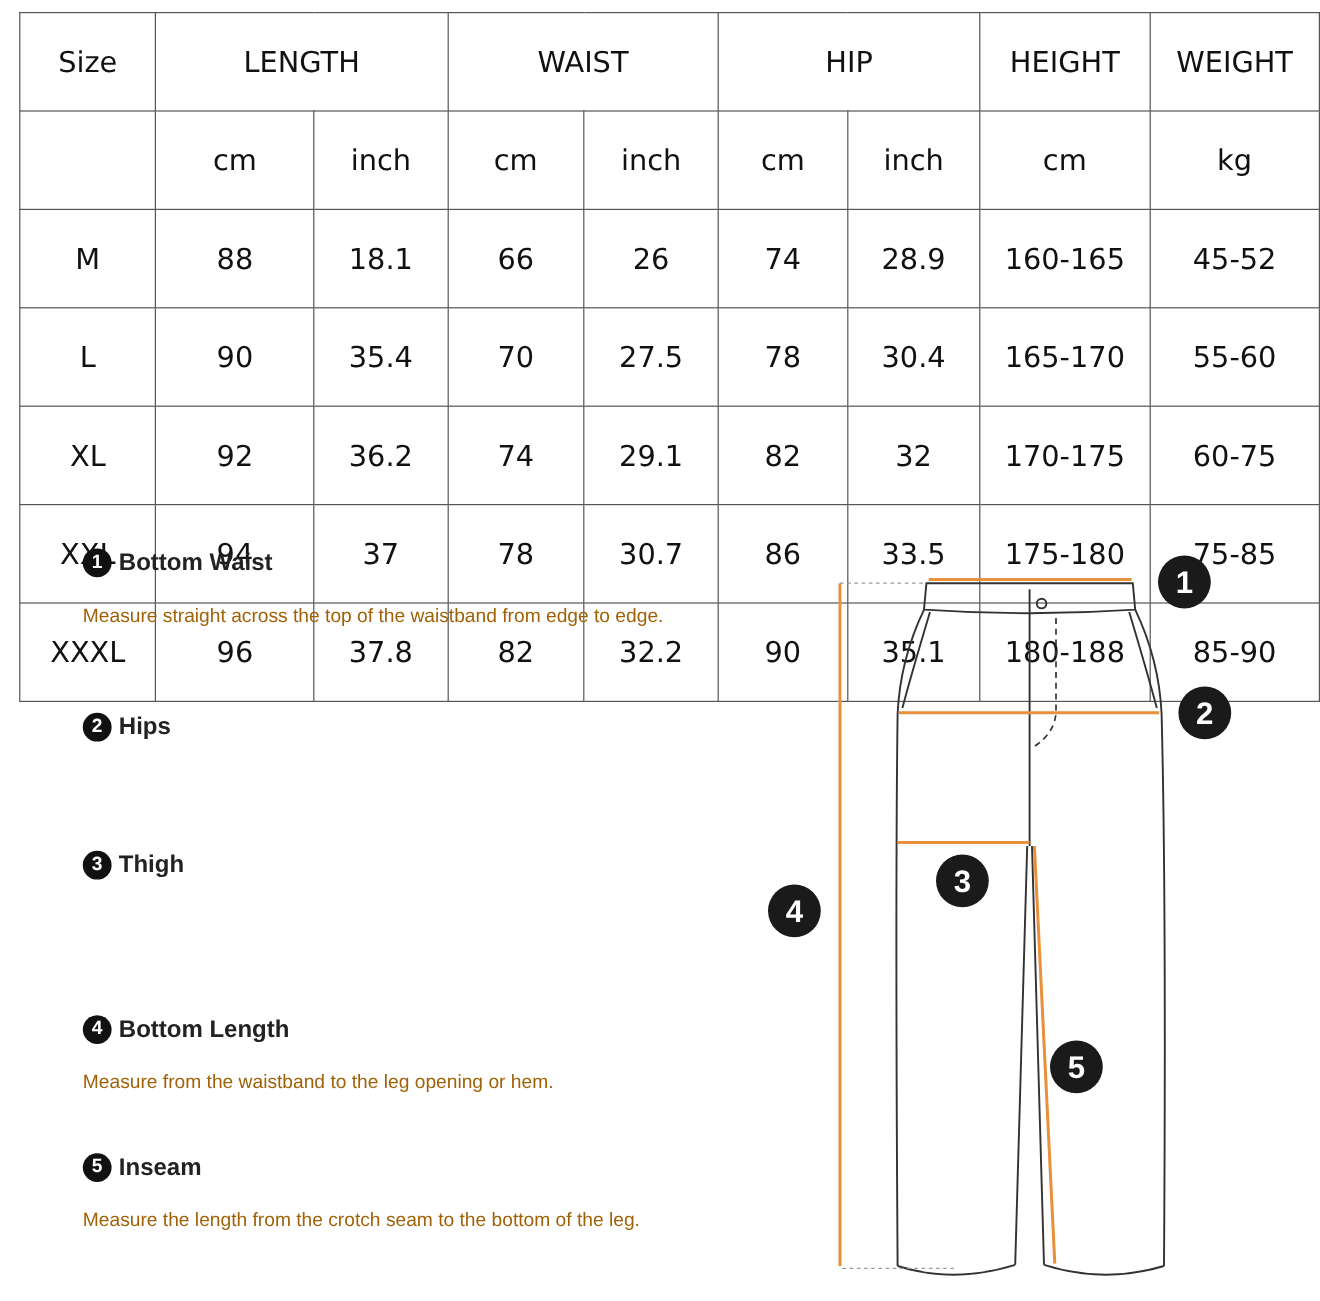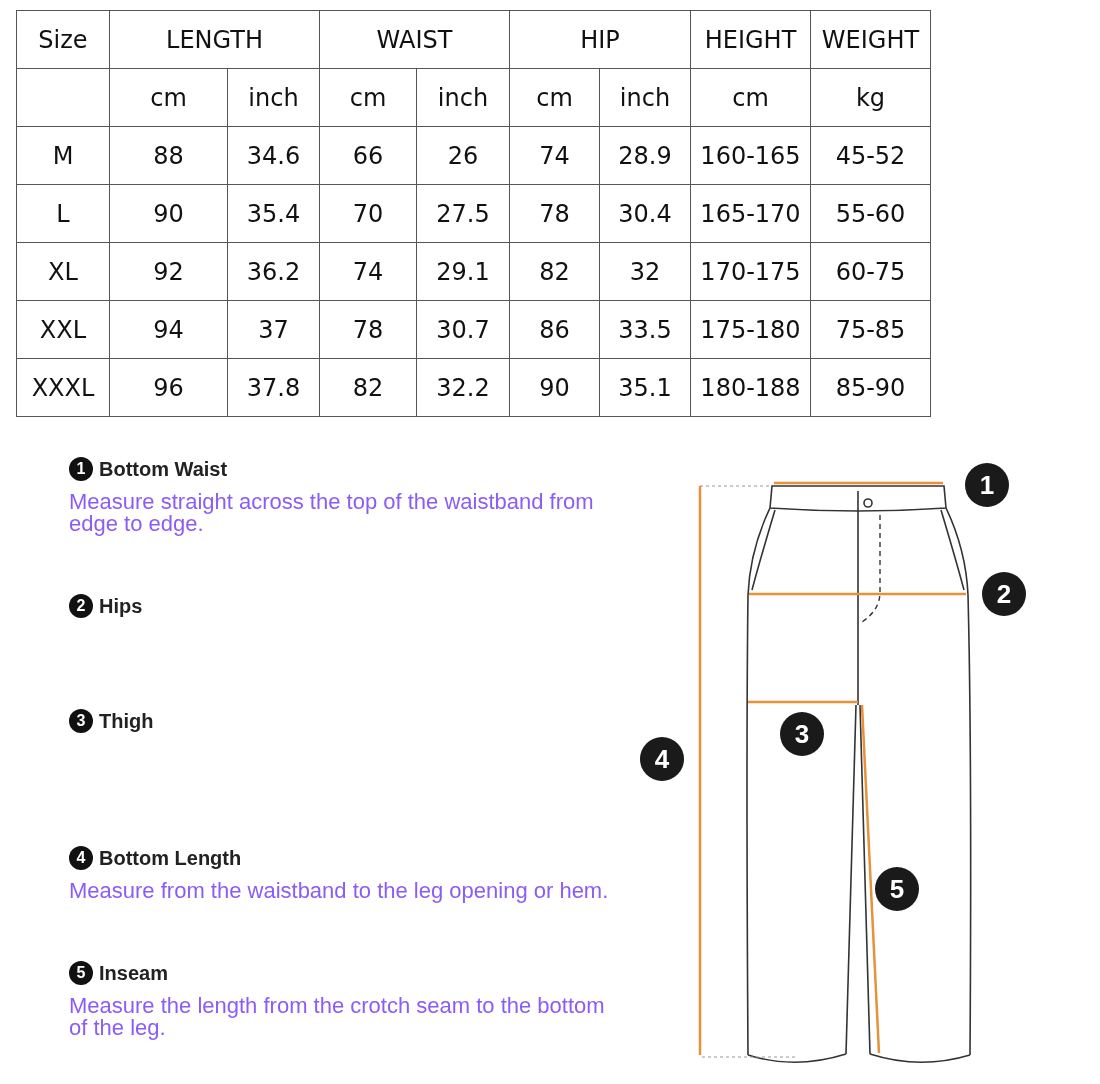--- a/index.html
+++ b/index.html
@@ -6,21 +6,21 @@
   body { width: 1100px; height: 1084px; position: relative; overflow: hidden; font-family: "DejaVu Sans", sans-serif; color: #111; }
 
   .size-table {
     position: absolute; left: 16px; top: 10px;
     border-collapse: collapse;
     font-family: "DejaVu Sans", sans-serif;
     font-size: 24px; color: #111;
   }
   .size-table td {
     border: 1.5px solid #555;
-    height: 57px; padding: 0;
+    height: 57px; padding: 12px;
     text-align: center; vertical-align: middle;
     white-space: nowrap;
   }
   .c-size { width: 92px; }
   .c-len-cm { width: 117px; } .c-len-in { width: 91px; }
   .c-wai-cm { width: 96px; } .c-wai-in { width: 92px; }
   .c-hip-cm { width: 89px; } .c-hip-in { width: 90px; }
   .c-ht { width: 119px; margin-top: 28px; } .c-wt { width: 119px; }
 
   .guide { position: absolute; left: 69px; top: 455px; width: 540px; }
@@ -31,23 +31,23 @@
     font-size: 20px; color: #222; height: 28px;
   }
   .num-badge {
     width: 24px; height: 24px; border-radius: 50%;
     background: #111; color: #fff;
     font-family: "Liberation Sans", sans-serif; font-weight: bold; font-size: 16px;
     display: inline-flex; align-items: center; justify-content: center;
     margin-right: 6px; flex: none;
   }
   .guide-desc {
-    margin-top: 8px;
+    margin-top: 20px;
     font-family: "Liberation Sans", sans-serif;
-    font-size: 22px; line-height: 22px; color: #8b5cf6;
+    font-size: 16px; line-height: 22px; color: #a16207;
   }
 
   .diagram { position: absolute; left: 630px; top: 450px; width: 470px; height: 634px; }
   .diagram svg { position: absolute; left: 0; top: 0; }
   .callout {
     position: absolute; width: 44px; height: 44px; border-radius: 50%;
     background: #1a1a1a; color: #fff;
     font-family: "Liberation Sans", sans-serif; font-weight: bold; font-size: 26px;
     display: flex; align-items: center; justify-content: center;
   }
@@ -72,21 +72,21 @@
     <td class="c-wai-cm">cm</td>
     <td class="c-wai-in">inch</td>
     <td class="c-hip-cm">cm</td>
     <td class="c-hip-in">inch</td>
     <td class="c-ht">cm</td>
     <td class="c-wt">kg</td>
   </tr>
   <tr>
     <td>M</td>
     <td>88</td>
-    <td>34.6</td>
+    <td>18.1</td>
     <td>66</td>
     <td>26</td>
     <td>74</td>
     <td>28.9</td>
     <td>160-165</td>
     <td>45-52</td>
   </tr>
   <tr>
     <td>L</td>
     <td>90</td>

